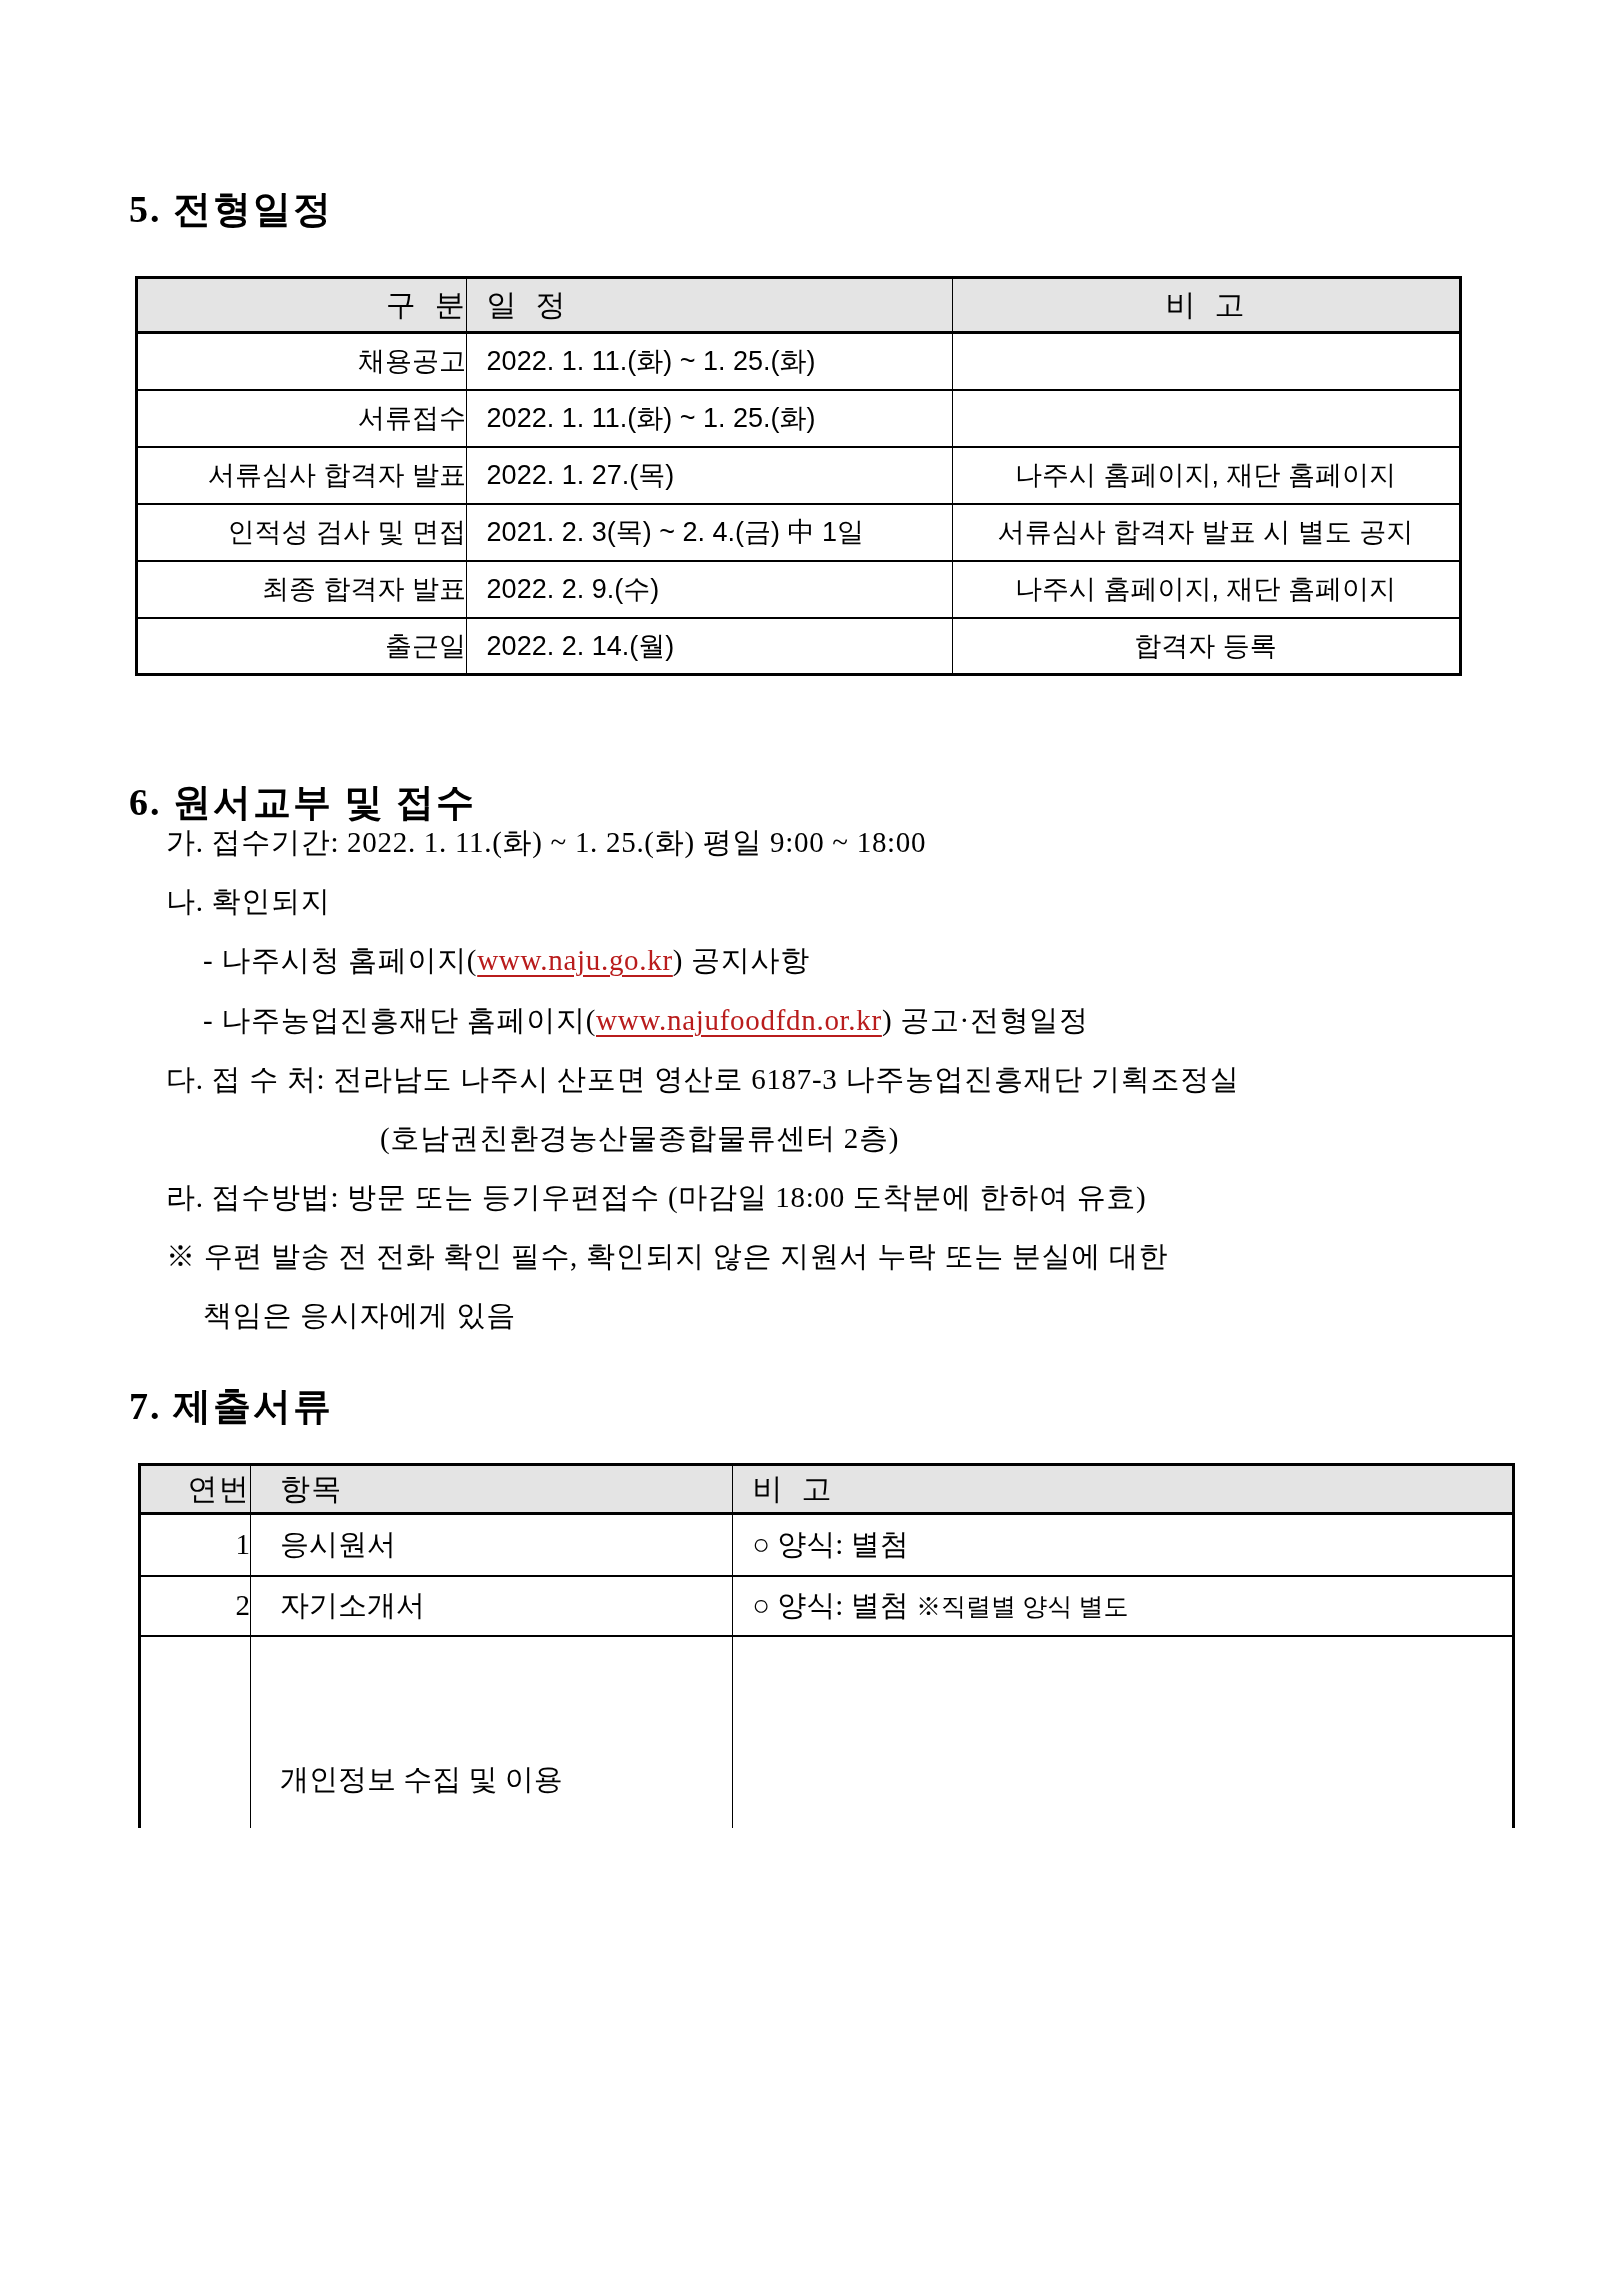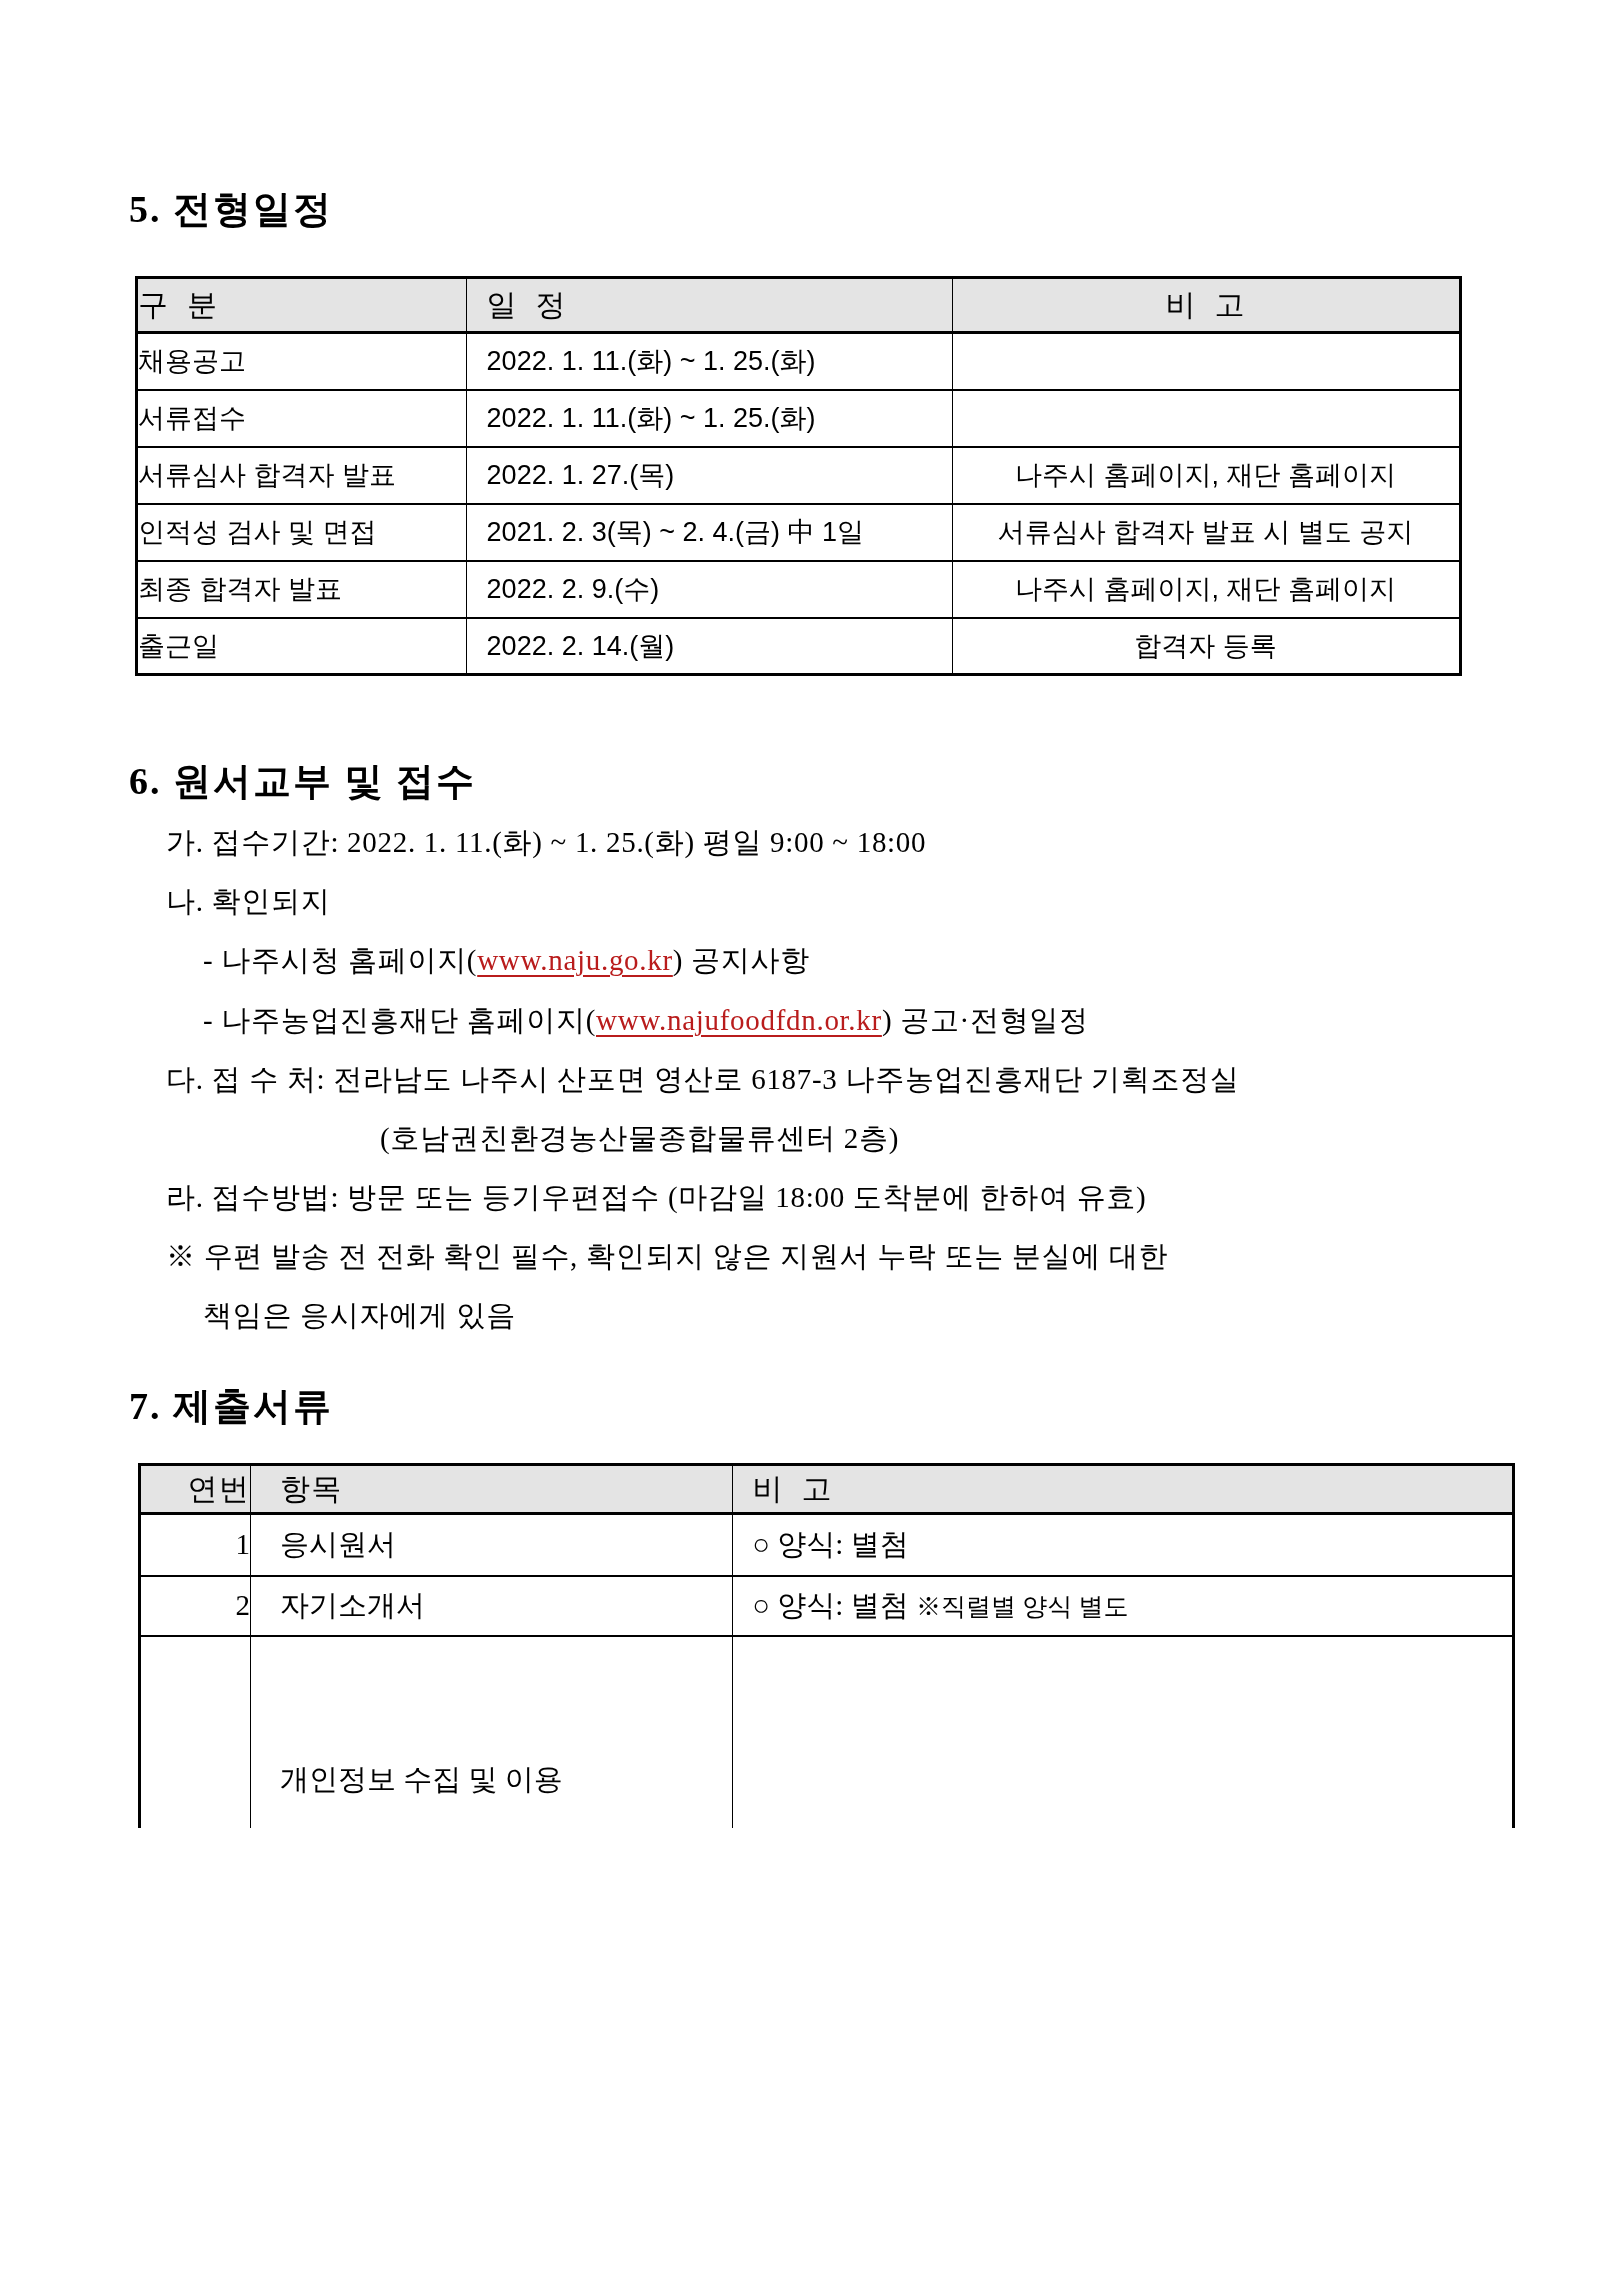--- a/index.html
+++ b/index.html
@@ -7,21 +7,21 @@
     position:relative; width:1616px; height:1828px; background:#ffffff;
     color:#000000; overflow:hidden;
     font-family:"Liberation Serif","DejaVu Serif",serif;
   }
   .sec-title {
     position:absolute; margin:0; font-weight:700; font-size:38px;
     letter-spacing:2px; white-space:pre;
     font-family:"Liberation Serif","DejaVu Serif",serif;
   }
   #sec5-title { left:129px; top:184px; }
-  #sec6-title { left:129px; top:756px;text-align:center; }
+  #sec6-title { left:129px; top:777px;text-align:center; }
   #sec7-title { left:129px; top:1381px; }
 
   .tbl {
     position:absolute; border-collapse:collapse; table-layout:fixed;
     border:3.3px solid #000;
   }
   .tbl th, .tbl td {
     border:1.3px solid #000; border-top-width:2px; border-bottom-width:2px;
     vertical-align:middle; padding:0; overflow:hidden; white-space:pre;
   }
@@ -30,21 +30,21 @@
     font-size:30px; text-align:center; letter-spacing:1.3px;
     font-family:"Liberation Serif","DejaVu Serif",serif;
   }
   
   .tbl1 { left:135px; top:276px; width:1299px; }
   .tbl1 thead tr { height:55px; }
   .tbl1 tbody tr { height:57px; }
   .tbl1 tbody td {
     font-family:"Liberation Sans","DejaVu Sans",sans-serif; font-size:27px;
   }
-  .tbl1 .c1 { width:328px; text-align:left; }
+  .tbl1 .c1 { width:328px; text-align:right; }
   .tbl1 .c2 { width:465px; text-align:left; padding-left:19.6px; }
   .tbl1 .c3 { width:506px; text-align:center; }
 
   
   .tbl2 { left:138px; top:1463px; width:1320px; }
   .tbl2 thead tr { height:49px; }
   .tbl2 tbody td { font-size:29px; line-height:57px; }
   .tbl2 .c1 { width:109px; text-align:right; }
   .tbl2 .c2 { width:452px; text-align:left; padding-left:29px; }
   .tbl2 .c3 { width:759px; text-align:left; padding-left:19.6px; }

